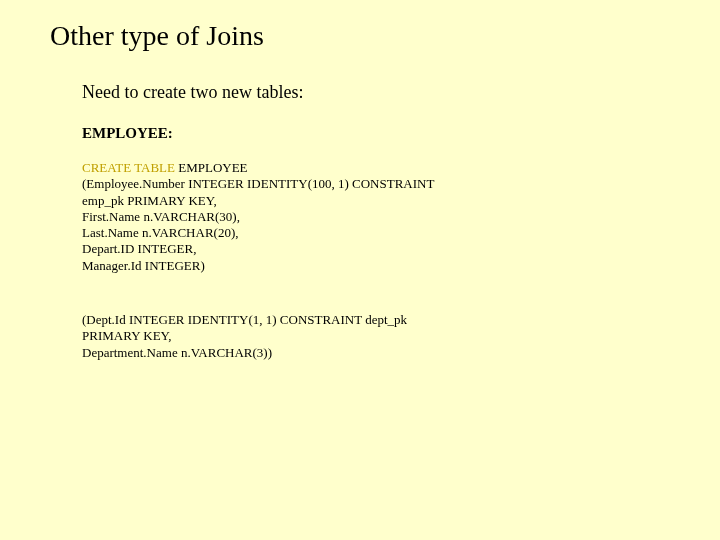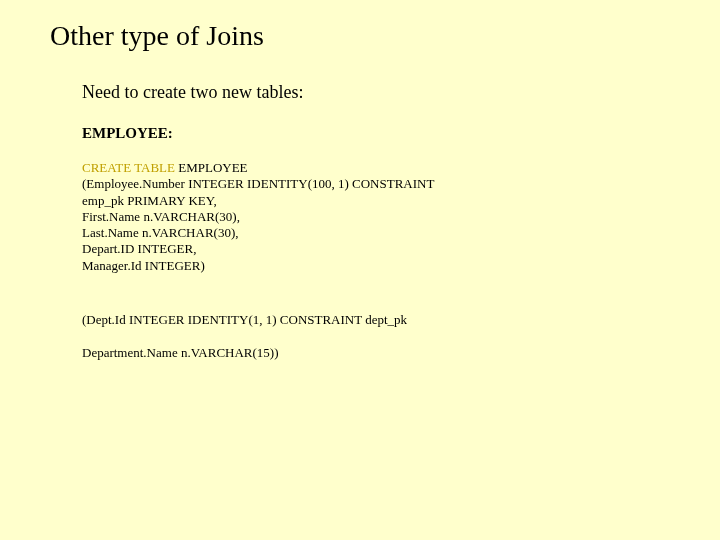--- a/index.html
+++ b/index.html
@@ -48,26 +48,26 @@
 
   <p class="intro">Need to create two new tables:</p>
 
   <p class="label">EMPLOYEE:</p>
 
   <div class="code">
     <span class="kw">CREATE TABLE</span><span> EMPLOYEE</span><br>
     <span>(Employee.Number INTEGER IDENTITY(100, 1) CONSTRAINT</span><br>
     <span>emp_pk PRIMARY KEY,</span><br>
     <span>First.Name n.VARCHAR(30),</span><br>
-    <span>Last.Name n.VARCHAR(30),</span><br>
+    <span>Last.Name n.VARCHAR(20),</span><br>
     <span>Depart.ID INTEGER,</span><br>
     <span>Manager.Id INTEGER)</span>
   </div>
 
 
   <div class="code">
     <br>
     <span>(Dept.Id INTEGER IDENTITY(1, 1) CONSTRAINT dept_pk</span><br>
-    <br>
-    <span>Department.Name n.VARCHAR(15))</span>
+    <span>PRIMARY KEY,</span><br>
+    <span>Department.Name n.VARCHAR(3))</span>
   </div>
 
 </div>
 
 </body></html>

